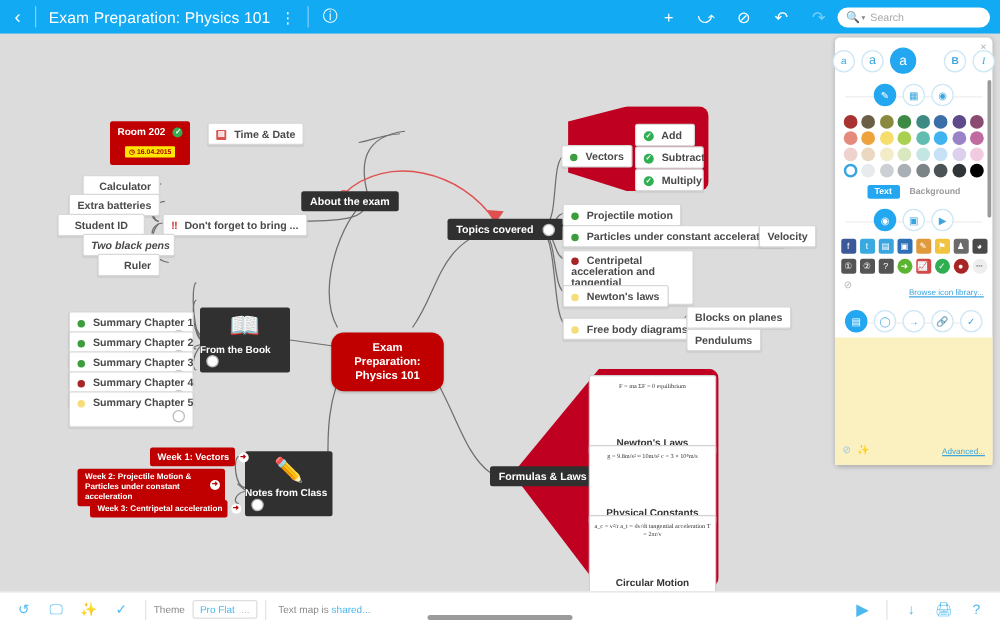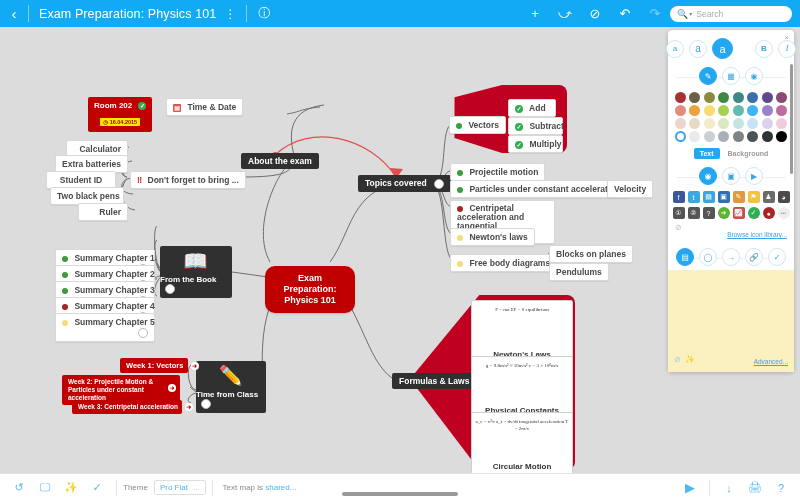--- a/index.html
+++ b/index.html
@@ -245,21 +245,21 @@
     <span style="color:#d12b2b;font-weight:bold;">‼</span>
     <span style="margin-left:3px;">Don't forget to bring ...</span>
   </div>
 
   <div class="node n-white" style="left:66px;top:113px;width:62px;text-align:right;">
     <span>Calculator</span></div>
   <div class="node n-white" style="left:55px;top:128px;width:73px;text-align:right;">
     <span>Extra batteries</span></div>
   <div class="node n-white" style="left:46px;top:144px;width:70px;text-align:center;">
     <span>Student ID</span></div>
-  <div class="node n-white" style="left:50px;top:160px;width:74px;">
+  <div class="node n-white" style="left:66px;top:160px;width:74px;font-style:italic;">
     <span>Two black pens</span></div>
   <div class="node n-white" style="left:78px;top:176px;width:50px;text-align:right;">
     <span>Ruler</span></div>
 
   <div class="node n-dark" style="left:358px;top:148px;">
     <span>Topics covered</span>
     <span class="ringdot"></span>
   </div>
 
   <div class="node n-white" style="left:449px;top:89px;">
@@ -324,21 +324,21 @@
     <span>Summary Chapter 4</span>
     <span class="ringdot" style="float:right;margin-top:1px;"></span></div>
   <div class="node n-white" style="left:55px;top:286px;width:100px;">
     <span class="dot d-yellow"></span>
     <span>Summary Chapter 5</span>
     <span class="ringdot" style="float:right;margin-top:1px;"></span></div>
 
   <div class="imgnode" style="left:196px;top:334px;width:70px;height:52px;">
     <div style="flex:1;display:flex;align-items:center;justify-content:center;font-size:19px;">✏️</div>
     <div class="cap">
-      <span>Time from Class</span>
+      <span>Notes from Class</span>
       <span class="ringdot"></span>
     </div>
   </div>
 
   <div class="node n-red" style="left:120px;top:331px;width:68px;text-align:center;">
     <span>Week 1: Vectors</span>
     <span class="arrowdot">➜</span></div>
   <div class="node n-red" style="left:62px;top:348px;width:118px;white-space:normal;text-align:left;line-height:8px;font-size:6.5px;">
     <span>Week 2: Projectile Motion &amp; Particles under constant acceleration</span>
     <span class="arrowdot" style="position:absolute;right:4px;top:9px;">➜</span></div>

